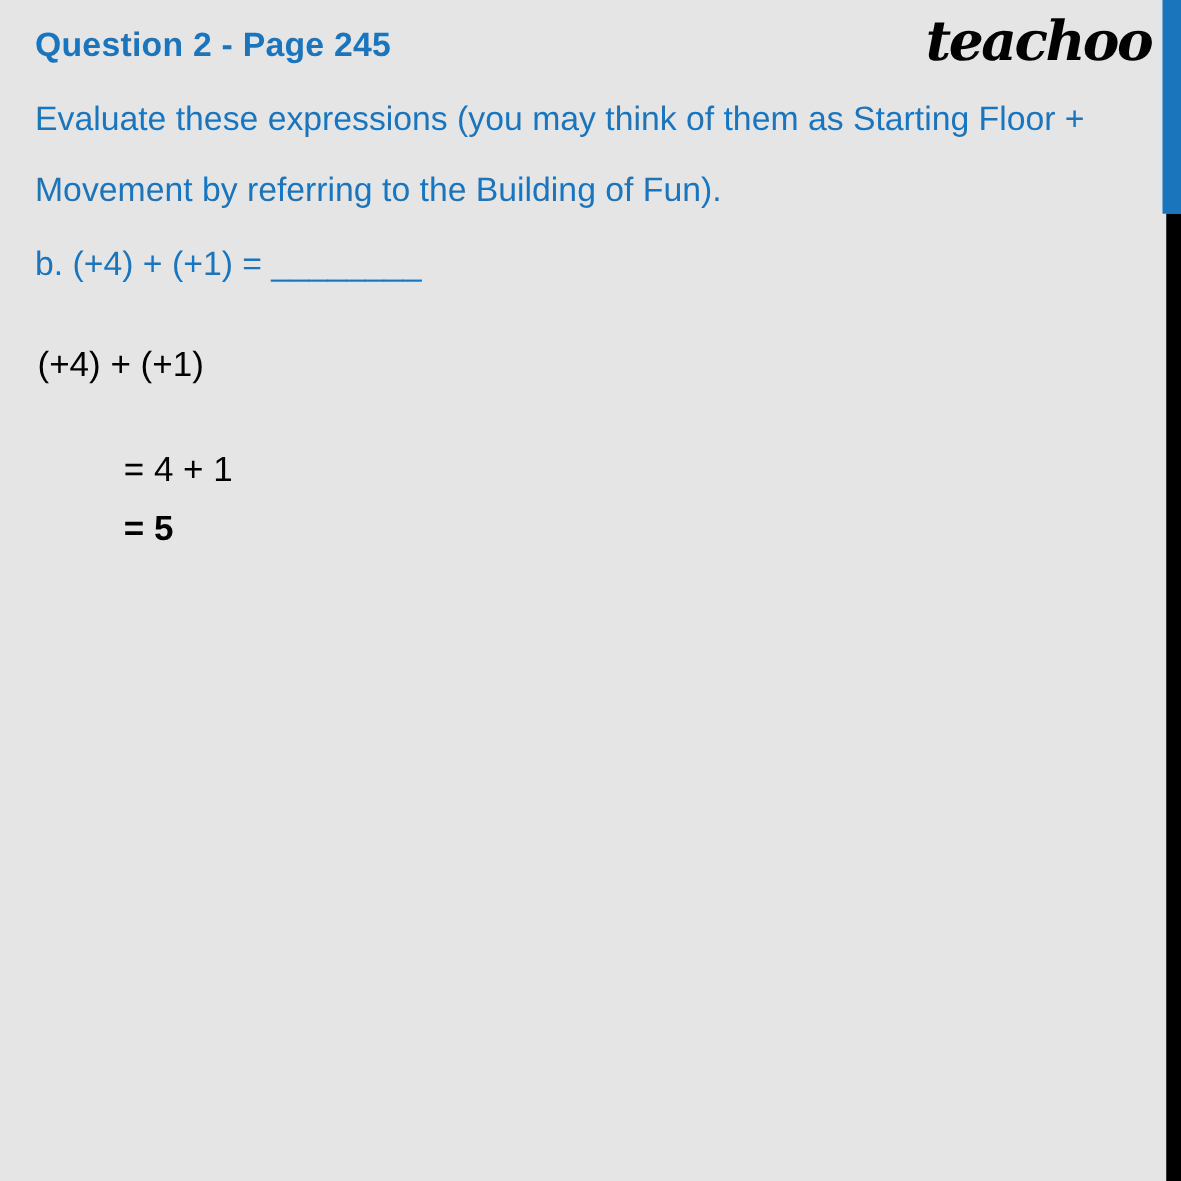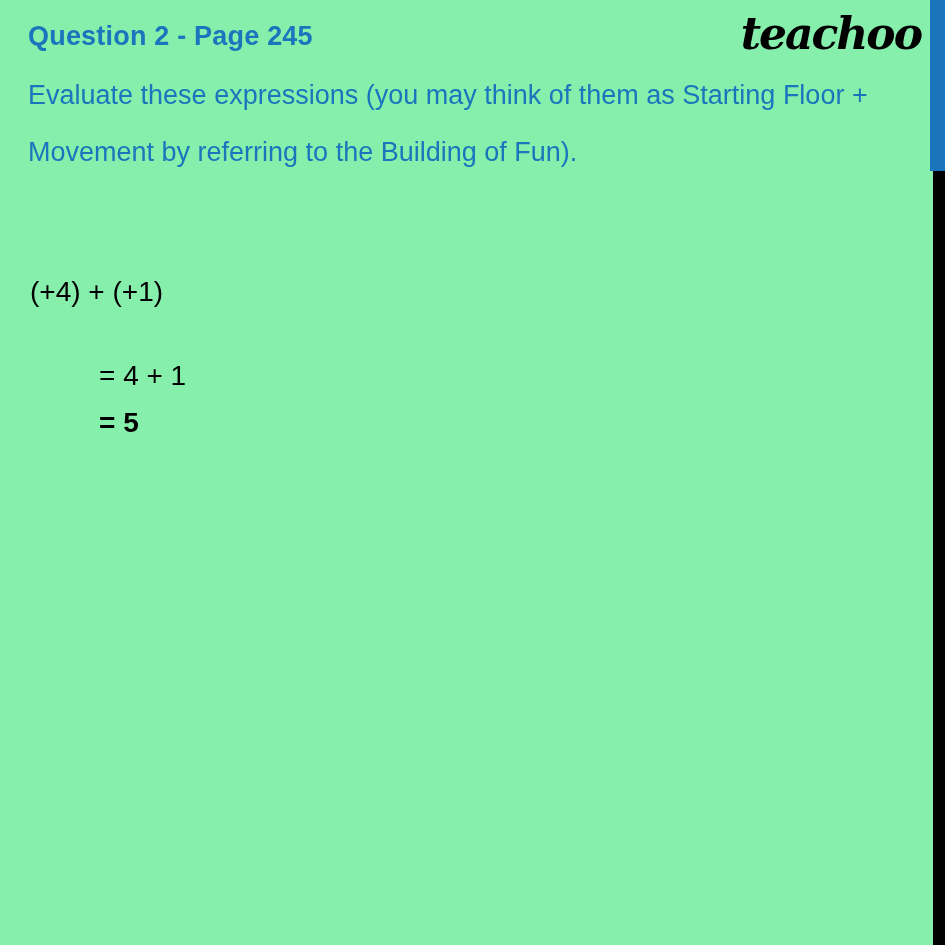--- a/index.html
+++ b/index.html
@@ -5,21 +5,21 @@
   * { margin: 0; padding: 0; box-sizing: border-box; }
   html, body {
     width: 945px; height: 945px;
     background: #ffffff;
     font-family: "Liberation Sans", sans-serif;
     overflow: hidden;
   }
   .slide {
     position: relative;
     width: 945px; height: 945px;
-    background: #86efac;
+    background: #e5e5e5;
   }
   .question-title {
     position: absolute;
     left: 28px; top: 21px;
     font-size: 27px;
     font-weight: 700;
     color: #1B75BC;
     letter-spacing: 0.2px;
     white-space: nowrap;
   }
@@ -76,20 +76,21 @@
 <div class="slide">
 
   <div class="question-title">Question 2 - Page 245</div>
 
   <div class="logo">teachoo</div>
 
   <div class="q-line q-line2">Movement by referring to the Building of Fun).</div>
 
   <div class="q-line q-line1">Evaluate these expressions (you may think of them as Starting Floor +</div>
 
+  <div class="q-line q-part">b. (+4) + (+1) = ________</div>
 
   <div class="sol-line sol-expr">(+4) + (+1)</div>
 
   <div class="sol-line sol-step1">= 4 + 1</div>
 
   <div class="sol-line sol-answer">= 5</div>
 
   <div class="bar bar-blue"></div>
 
   <div class="bar bar-black"></div>

